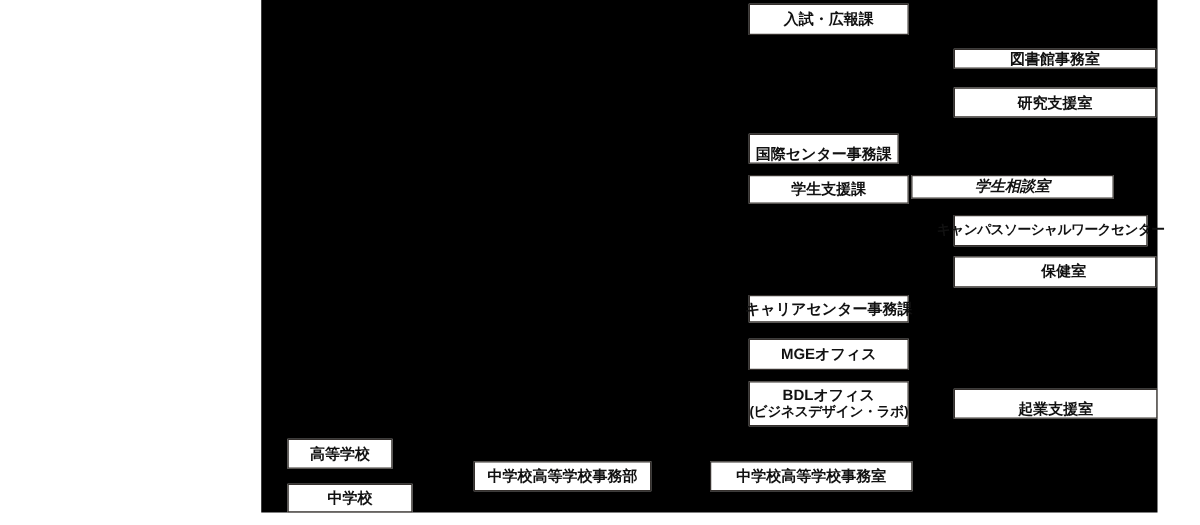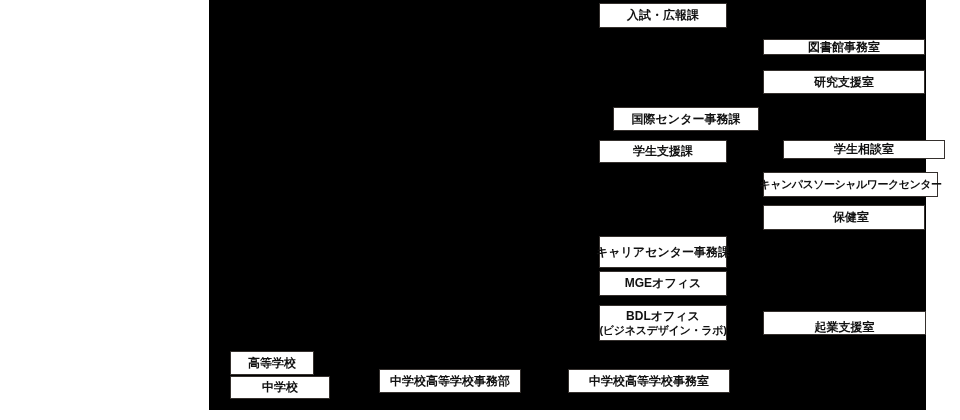--- a/index.html
+++ b/index.html
@@ -55,52 +55,52 @@
   <div class="panel" style="left: 209px; top: 0px; width: 717px; height: 410px;"></div>
 <div class="box" style="left: 599px; top: 3px; width: 128px; height: 25px;">
       <span class="line1">入試・広報課</span>
     </div>
     <div class="box" style="left: 763px; top: 39px; width: 162px; height: 16px;">
       <span class="line1">図書館事務室</span>
     </div>
     <div class="box" style="left: 763px; top: 70px; width: 162px; height: 24px;">
       <span class="line1">研究支援室</span>
     </div>
-    <div class="box" style="left: 613px; top: 107px; width: 146px; height: 24px;">
+    <div class="box" style="left: 599px; top: 107px; width: 120px; height: 24px; justify-content: flex-end;">
       <span class="line1">国際センター事務課</span>
     </div>
     <div class="box" style="left: 599px; top: 140px; width: 128px; height: 23px;">
       <span class="line1">学生支援課</span>
     </div>
-    <div class="box" style="left: 783px; top: 140px; width: 162px; height: 19px;">
+    <div class="box" style="left: 729px; top: 140px; width: 162px; height: 19px; font-style: italic;">
       <span class="line1">学生相談室</span>
     </div>
-    <div class="box small" style="left: 763px; top: 172px; width: 175px; height: 25px;">
+    <div class="box small" style="left: 763px; top: 172px; width: 155px; height: 25px;">
       <span class="line1">キャンパスソーシャルワークセンター</span>
     </div>
     <div class="box" style="left: 763px; top: 205px; width: 162px; height: 25px; padding-left: 14px;">
       <span class="line1">保健室</span>
     </div>
-    <div class="box" style="left: 599px; top: 236px; width: 128px; height: 32px;">
+    <div class="box" style="left: 599px; top: 236px; width: 128px; height: 22px;">
       <span class="line1">キャリアセンター事務課</span>
     </div>
     <div class="box" style="left: 599px; top: 271px; width: 128px; height: 25px;">
       <span class="line1">MGEオフィス</span>
     </div>
     <div class="box" style="left: 599px; top: 305px; width: 128px; height: 36px;">
       <span class="line1">BDLオフィス</span>
       <span class="line2">(ビジネスデザイン・ラボ)</span>
     </div>
     <div class="box" style="left: 763px; top: 311px; width: 163px; height: 24px; justify-content: flex-end;">
       <span class="line1">起業支援室</span>
     </div>
     <div class="box" style="left: 230px; top: 351px; width: 84px; height: 24px;">
       <span class="line1">高等学校</span>
     </div>
-    <div class="box" style="left: 230px; top: 376px; width: 100px; height: 23px;">
+    <div class="box" style="left: 230px; top: 387px; width: 100px; height: 23px;">
       <span class="line1">中学校</span>
     </div>
     <div class="box" style="left: 379px; top: 369px; width: 142px; height: 24px;">
       <span class="line1">中学校高等学校事務部</span>
     </div>
     <div class="box" style="left: 568px; top: 369px; width: 162px; height: 24px;">
       <span class="line1">中学校高等学校事務室</span>
     </div>
   </div>
 

